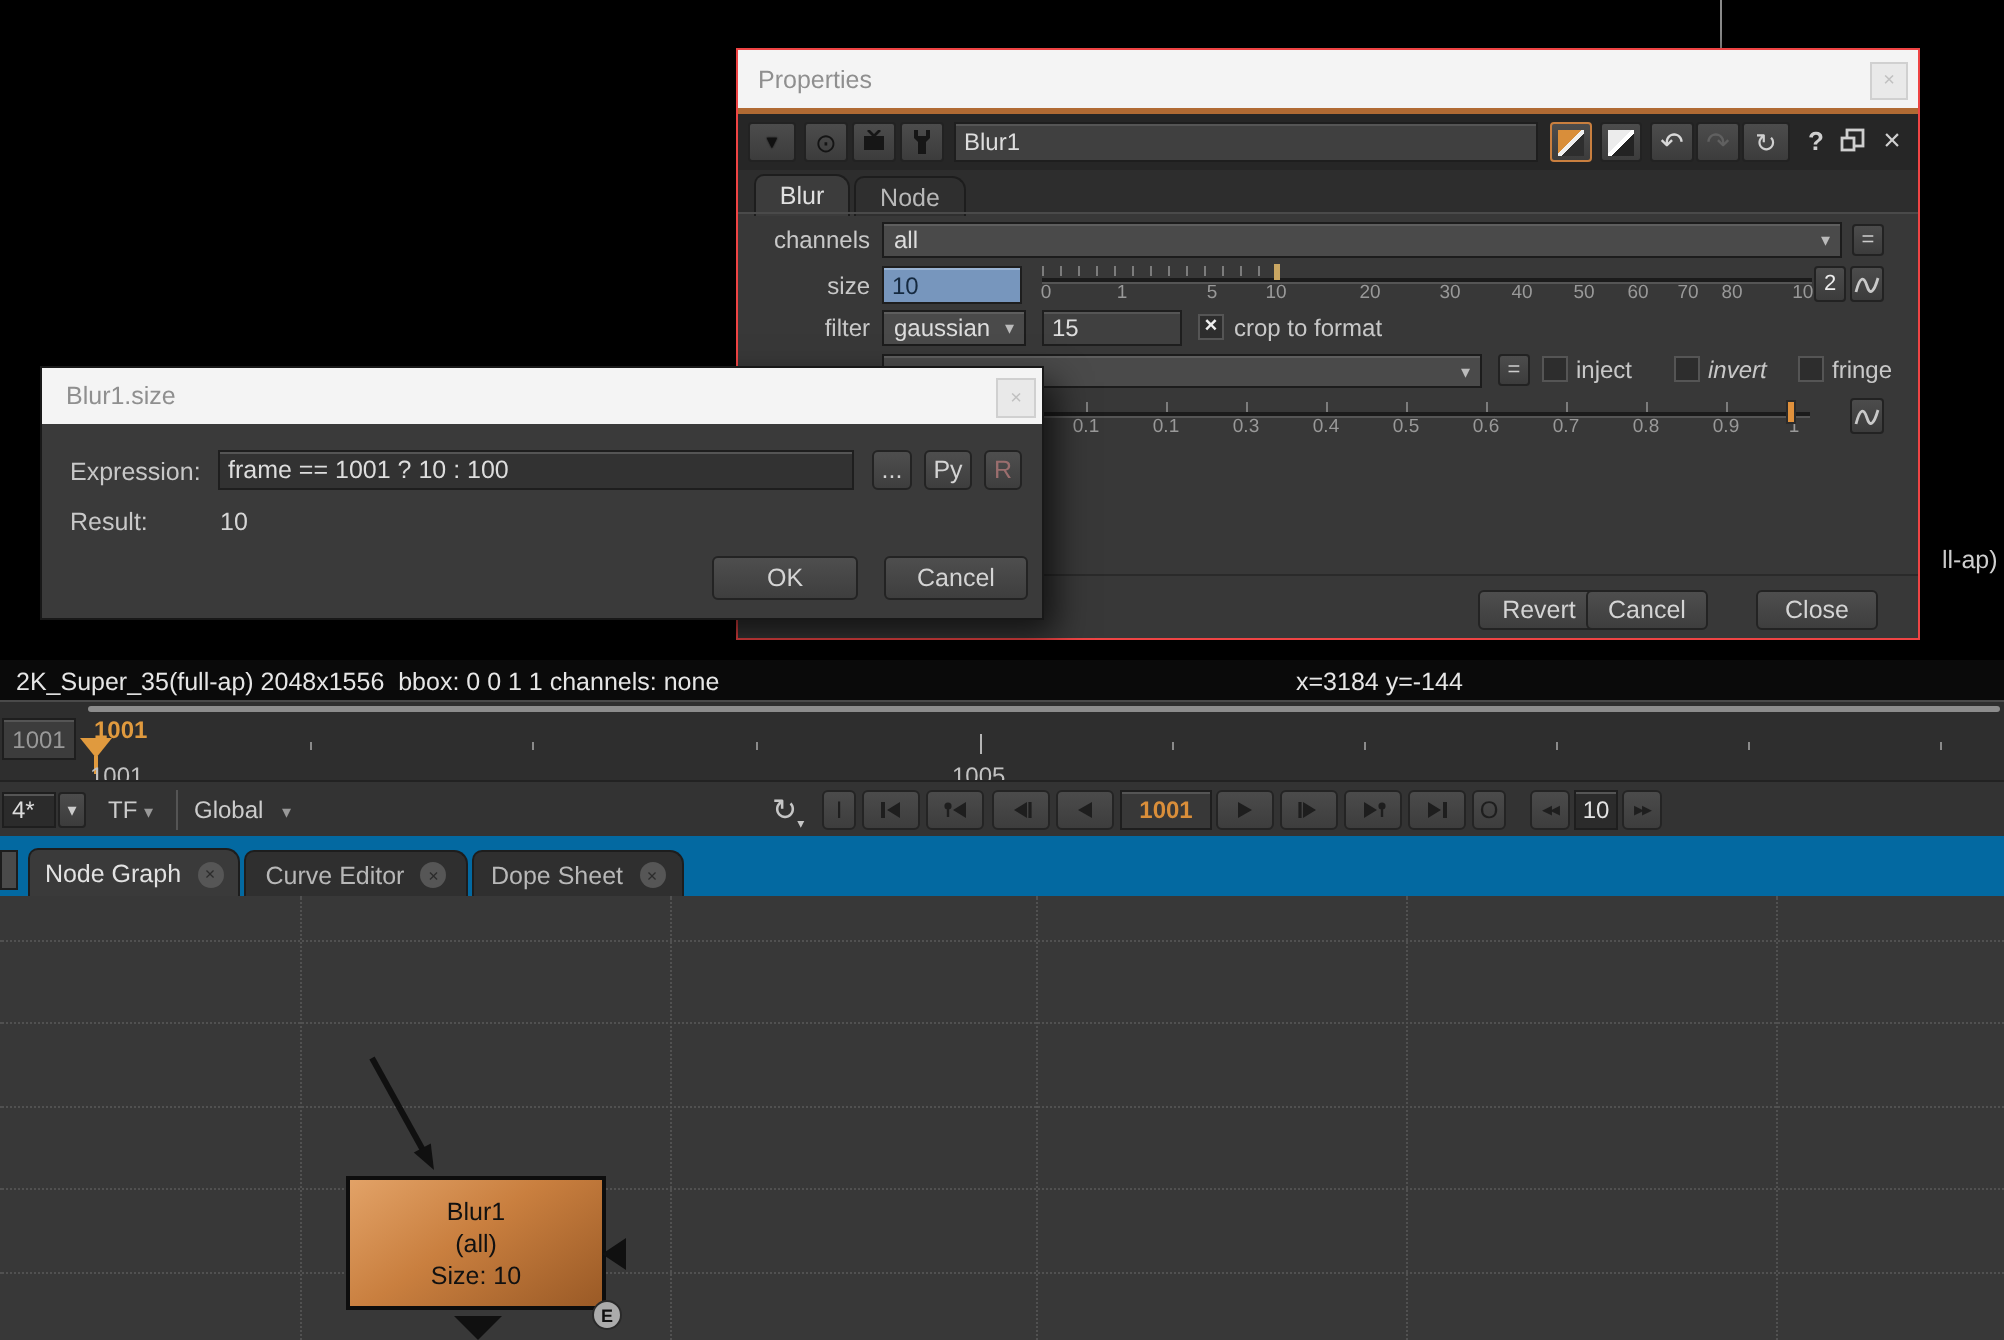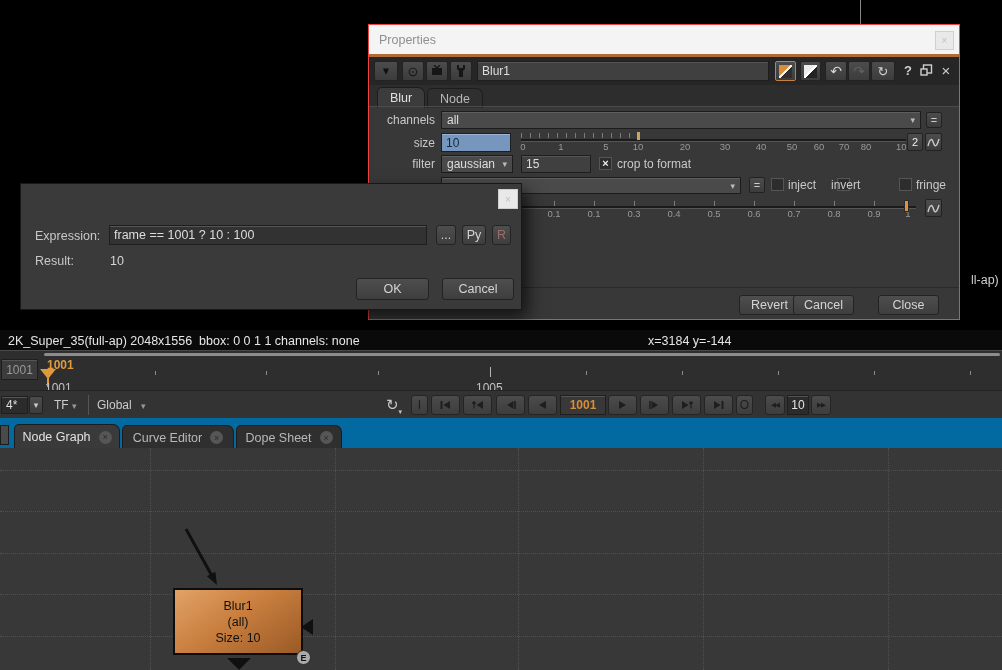--- a/index.html
+++ b/index.html
@@ -186,27 +186,27 @@
       <div class="ddown abs" style="left:72px;top:0;width:300px;height:17px;">
         <span></span>
         <span class="chev">▾</span>
       </div>
       <div class="sqbtn abs" style="left:380px;top:0;width:16px;height:16px;">
         <span style="font-size:11px;">=</span>
       </div>
       <div class="cbox abs" style="left:402px;top:1px;"></div>
       <span class="abs lbl" style="left:419px;top:1px;">inject</span>
       <div class="cbox abs" style="left:468px;top:1px;"></div>
-      <span class="abs lbl" style="left:462px;top:1px;">invert</span>
+      <span class="abs lbl" style="left:485px;top:1px;font-style:italic;">invert</span>
       <div class="cbox abs" style="left:530px;top:1px;"></div>
       <span class="abs lbl" style="left:547px;top:1px;">fringe</span>
     </div>
 
     <div class="row" style="left:0;top:174px;width:590px;height:20px;">
-      <div class="abs" style="left:115px;top:0;width:432px;height:20px;">
+      <div class="abs" style="left:104px;top:0;width:432px;height:20px;">
         <div class="trackline" style="left:0;top:7px;width:432px;"></div>
         <div class="tick" style="left:70px;top:2px;height:5px;background:#7c7c7c;"></div>
         <div class="tick" style="left:110px;top:2px;height:5px;background:#7c7c7c;"></div>
         <div class="tick" style="left:150px;top:2px;height:5px;background:#7c7c7c;"></div>
         <div class="tick" style="left:190px;top:2px;height:5px;background:#7c7c7c;"></div>
         <div class="tick" style="left:230px;top:2px;height:5px;background:#7c7c7c;"></div>
         <div class="tick" style="left:270px;top:2px;height:5px;background:#7c7c7c;"></div>
         <div class="tick" style="left:310px;top:2px;height:5px;background:#7c7c7c;"></div>
         <div class="tick" style="left:350px;top:2px;height:5px;background:#7c7c7c;"></div>
         <div class="tick" style="left:390px;top:2px;height:5px;background:#7c7c7c;"></div>
@@ -236,20 +236,23 @@
       <div class="btn abs" style="left:424px;top:7px;width:61px;height:20px;">
         <span>Cancel</span>
       </div>
       <div class="btn abs" style="left:509px;top:7px;width:61px;height:20px;">
         <span>Close</span>
       </div>
     </div>
   </div>
 
   <div class="abs" style="left:20px;top:183px;width:502px;height:127px;background:#3a3a3a;border:1px solid #181818;box-sizing:border-box;box-shadow:6px 8px 16px rgba(0,0,0,.65);">
+    <div class="titlebar abs" style="left:0;top:0;width:500px;height:28px;">
+      <span style="margin-left:12px;">Blur1.size</span>
+    </div>
     <div class="closelite abs" style="left:477px;top:5px;width:18px;height:18px;">
       <span>×</span>
     </div>
     <span class="abs lbl" style="left:14px;top:45px;font-size:12.5px;">Expression:</span>
     <div class="field abs" style="left:88px;top:41px;width:318px;height:20px;background:#323232;font-size:12.5px;">
       <span>frame == 1001 ? 10 : 100</span>
     </div>
     <div class="btn abs" style="left:415px;top:41px;width:20px;height:20px;">
       <span>...</span>
     </div>

